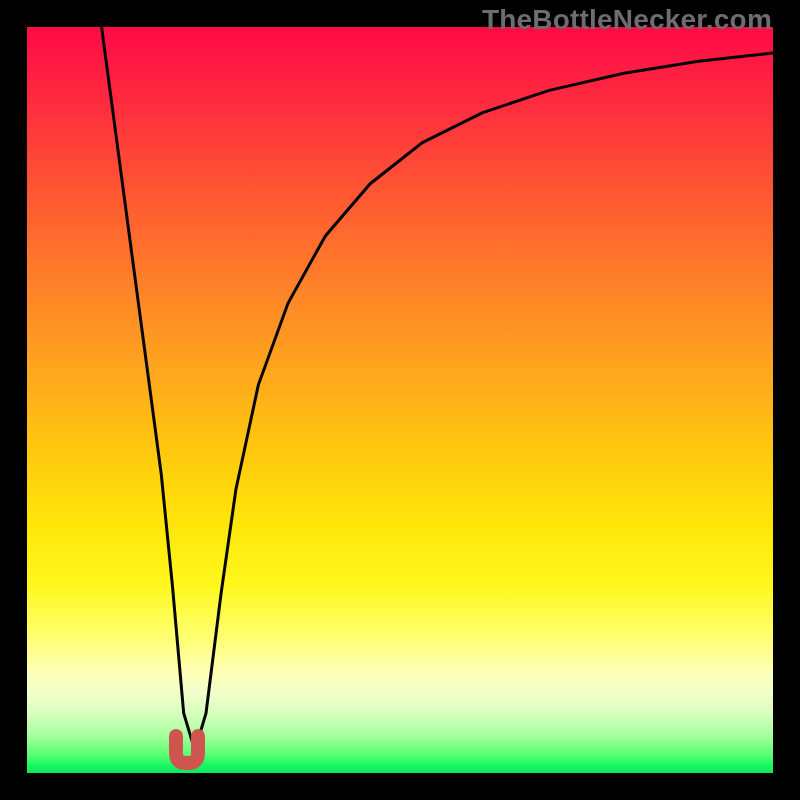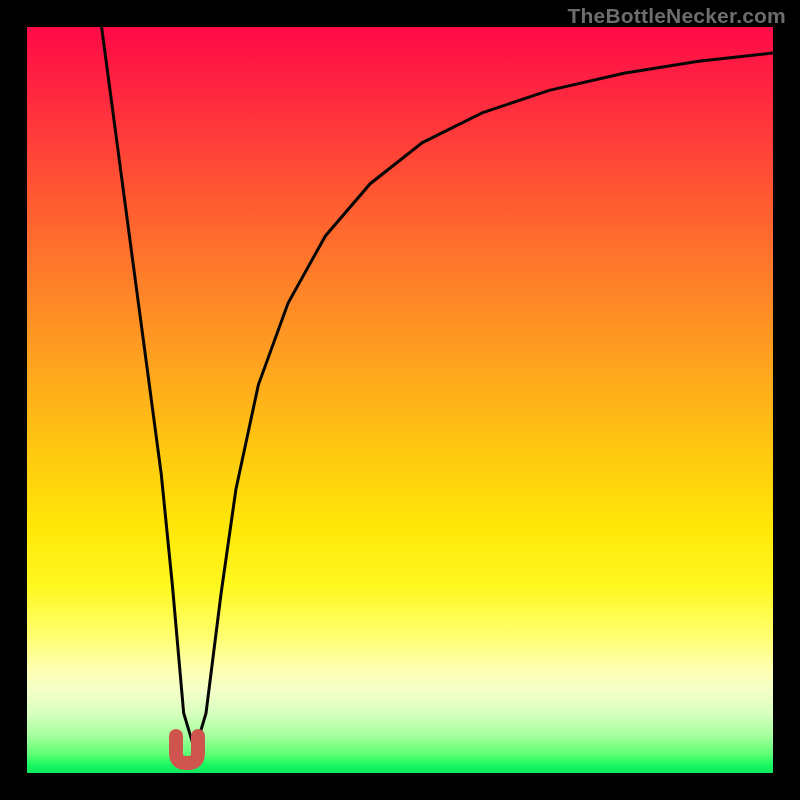--- a/index.html
+++ b/index.html
@@ -37,23 +37,23 @@
       #d7ffbe 92%,
       #a6ff9e 95%,
       #5cff74 97.5%,
       #16f75f 99%,
       #0ee85f 100%
     );
   }
   .attribution {
     position: absolute;
     top: 4px;
-    right: 14px;
+    right: 28px;
     color: #6d6d6d;
-    font-size: 21px;
+    font-size: 28px;
     font-weight: 600;
     letter-spacing: 0.2px;
     user-select: none;
   }
   svg.curve {
     position: absolute;
     inset: 0;
     width: 746px;
     height: 746px;
   }

